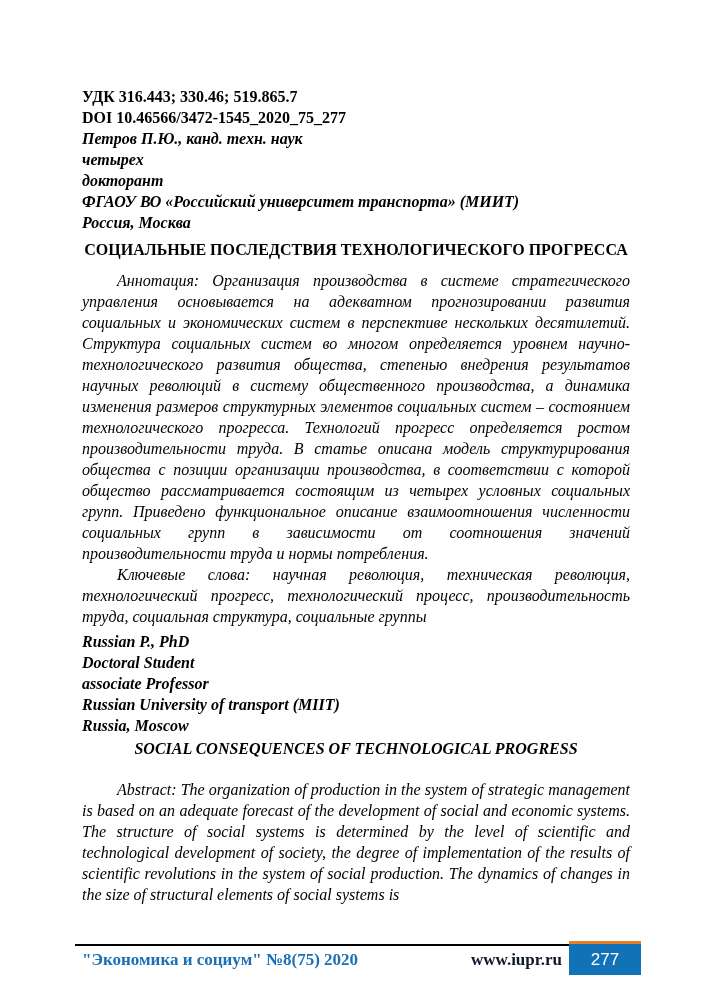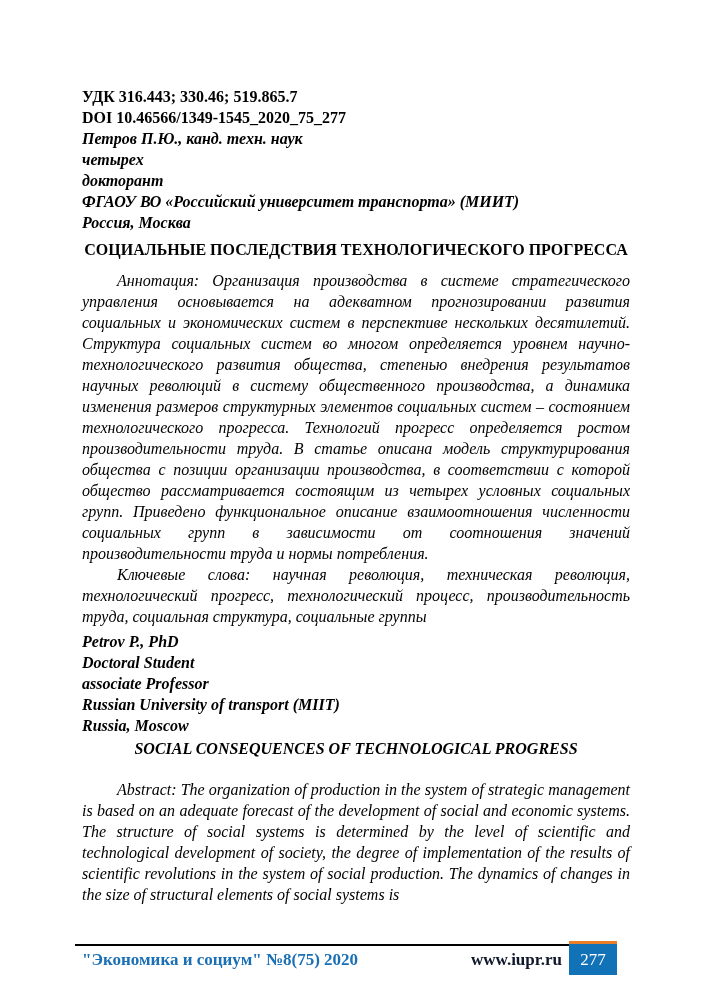--- a/index.html
+++ b/index.html
@@ -62,59 +62,59 @@
     align-items: baseline;
     font-weight: 700;
     font-size: 17px;
     color: #1b6fb5;
   }
   .footer-link { color: #0f172a; text-decoration: none; cursor: pointer; }
   .page-number-box {
     position: absolute;
     left: 569px;
     top: 941px;
-    width: 48px;
+    width: 72px;
     height: 34px;
     box-sizing: border-box;
     background: #1272b8;
     border-top: 3px solid #e87e27;
     display: flex;
     align-items: center;
     justify-content: center;
     color: #ffffff;
-    font-family: Liberation Serif, serif;
+    font-family: Liberation Sans, sans-serif;
     font-size: 17px;
   }
 </style>
 </head>
 <body>
 
 <div class="page">
 
   <div class="content">
 
     <div class="meta-line">УДК 316.443; 330.46; 519.865.7</div>
-    <div class="meta-line">DOI 10.46566/1349-1545_2020_75_277</div>
+    <div class="meta-line">DOI 10.46566/3472-1545_2020_75_277</div>
 
     <div class="authors-block">
       <div class="author-line">Петров П.Ю., канд. техн. наук</div>
       <div class="author-line">четырех</div>
       <div class="author-line">докторант</div>
       <div class="author-line">ФГАОУ ВО «Российский университет транспорта» (МИИТ)</div>
       <div class="author-line">Россия, Москва</div>
     </div>
 
     <div class="doc-title-ru">СОЦИАЛЬНЫЕ ПОСЛЕДСТВИЯ ТЕХНОЛОГИЧЕСКОГО ПРОГРЕССА</div>
 
     <p class="para">Аннотация: Организация производства в системе стратегического управления основывается на адекватном прогнозировании развития социальных и экономических систем в перспективе нескольких десятилетий. Структура социальных систем во многом определяется уровнем научно-технологического развития общества, степенью внедрения результатов научных революций в систему общественного производства, а динамика изменения размеров структурных элементов социальных систем – состоянием технологического прогресса. Технологий прогресс определяется ростом производительности труда. В статье описана модель структурирования общества с позиции организации производства, в соответствии с которой общество рассматривается состоящим из четырех условных социальных групп. Приведено функциональное описание взаимоотношения численности социальных групп в зависимости от соотношения значений производительности труда и нормы потребления.</p>
 
     <p class="para">Ключевые слова: научная революция, техническая революция, технологический прогресс, технологический процесс, производительность труда, социальная структура, социальные группы</p>
 
     <div class="authors-block authors-en">
-      <div class="author-line">Petrov P., PhD</div>
+      <div class="author-line">Russian P., PhD</div>
       <div class="author-line">Doctoral Student</div>
       <div class="author-line">associate Professor</div>
       <div class="author-line">Russian University of transport (MIIT)</div>
       <div class="author-line">Russia, Moscow</div>
     </div>
 
     <div class="doc-title-en">SOCIAL CONSEQUENCES OF TECHNOLOGICAL PROGRESS</div>
 
     <p class="para">Abstract: The organization of production in the system of strategic management is based on an adequate forecast of the development of social and economic systems. The structure of social systems is determined by the level of scientific and technological development of society, the degree of implementation of the results of scientific revolutions in the system of social production. The dynamics of changes in the size of structural elements of social systems is</p>
 

